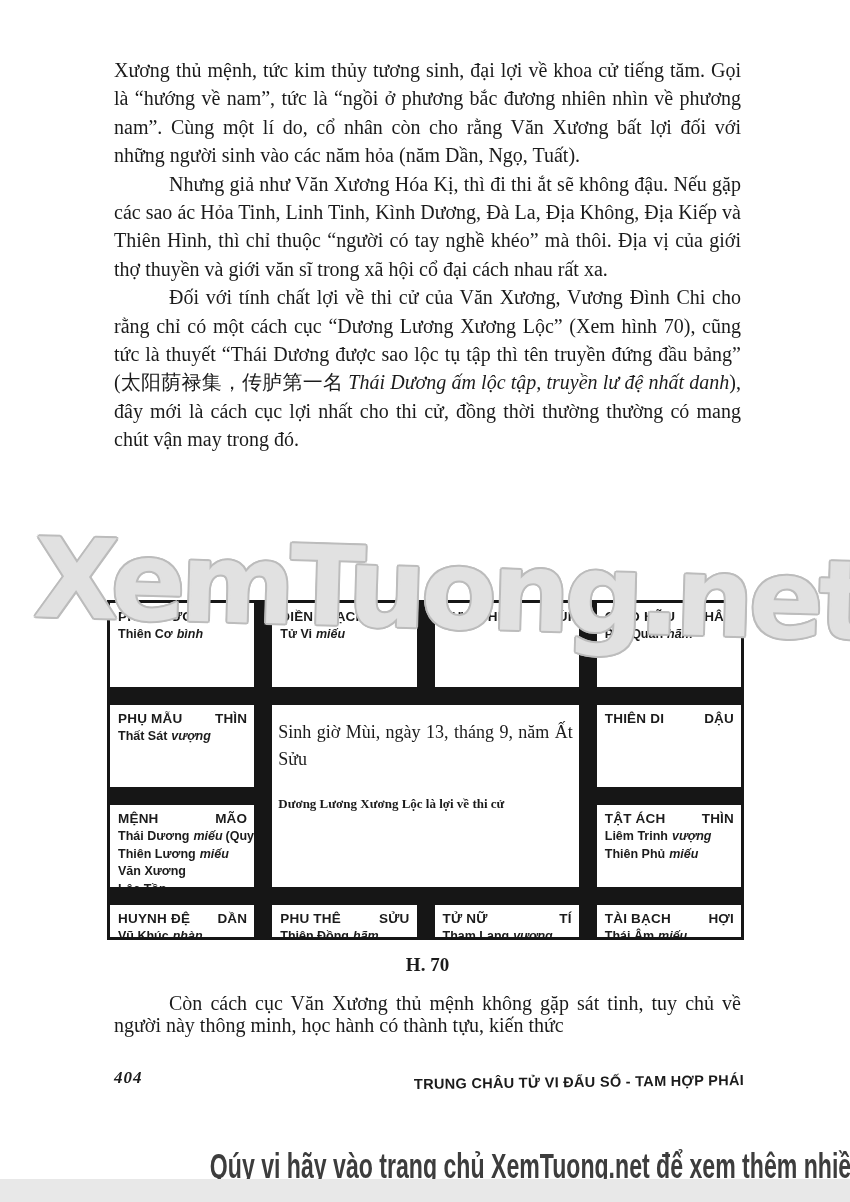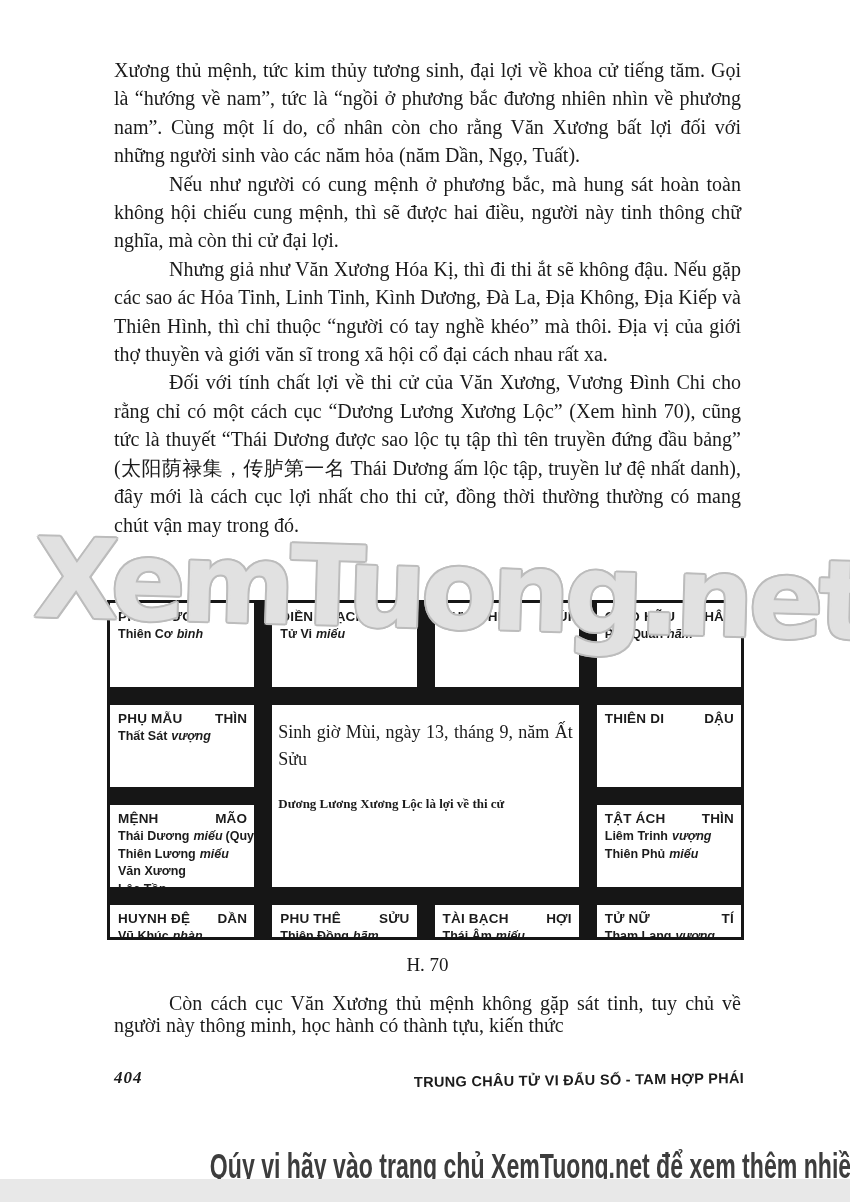--- a/index.html
+++ b/index.html
@@ -8,21 +8,21 @@
     background:#ffffff; overflow:hidden;
     font-family:"Liberation Serif", serif; color:#1b1b1b;
   }
   
   .textblock {
     position:absolute; left:114px; top:56px; width:627px;
     font-size:20px; line-height:28.4px; text-align:justify;
   }
   .para { margin:0; text-indent:55px; }
   .para.first { text-indent:0; }
-  .vn-italic { }
+  .vn-italic { font-style:italic; }
 
   
   .watermark {
     position:absolute; left:34px; top:526px; z-index:6;
     font-family:"DejaVu Sans", sans-serif; font-weight:bold;
     font-size:110px; letter-spacing:-5px; white-space:nowrap;
     color:rgba(255,255,255,0.55);
     text-shadow: 2px 0 0 #bcbcbc, -2px 0 0 #bcbcbc, 0 2px 0 #bcbcbc, 0 -2px 0 #bcbcbc,
                  1.5px 1.5px 0 #bcbcbc, -1.5px -1.5px 0 #bcbcbc,
                  1.5px -1.5px 0 #bcbcbc, -1.5px 1.5px 0 #bcbcbc;
@@ -44,44 +44,43 @@
   .grade { font-style:italic; margin-left:4px; }
   .note { margin-left:3px; }
   .center-cell {
     grid-column:2 / span 2; grid-row:2 / span 2; background:#fff;
     padding:14px 6px; font-family:"Liberation Serif", serif;
   }
   .center-line1 { font-size:18px; line-height:27px; text-align:justify; }
   .center-line2 { margin-top:23px; font-size:13px; font-weight:bold; white-space:nowrap; }
 
   
-  .caption { position:absolute; left:114px; width:627px; top:954px; text-align:center; font-weight:normal; font-size:19px; }
+  .caption { position:absolute; left:114px; width:627px; top:954px; text-align:center; font-weight:bold; font-size:19px; }
   .p5 { position:absolute; left:114px; top:992px; width:627px; font-size:20px; line-height:22px; text-align:justify; text-indent:55px; margin:0; }
 
   
-  .footer { position:absolute; left:114px; width:630px; top:1068px; display:flex; justify-content:space-between; align-items:center; }
+  .footer { position:absolute; left:114px; width:630px; top:1068px; display:flex; justify-content:space-between; align-items:flex-end; }
   .pagenum { font-weight:bold; font-style:italic; font-size:17px; letter-spacing:1px; }
   .booktitle { font-family:"Liberation Sans", sans-serif; font-weight:bold; font-size:14.5px; letter-spacing:0.3px; transform:rotate(-0.7deg); transform-origin:right center; }
 
   
   .banner { position:absolute; left:0; right:0; top:1146px; text-align:center; }
   .banner-text {
     display:inline-block; font-family:"Liberation Sans", sans-serif;
     font-weight:bold; font-size:35px; color:#3d3d3d; white-space:nowrap;
     transform:scaleX(0.66); transform-origin:center;
   }
 </style>
 </head>
 <body>
 
 <div class="page">
 
   <div class="textblock">
     <p class="para first">Xương thủ mệnh, tức kim thủy tương sinh, đại lợi về khoa cử tiếng tăm. Gọi là “hướng về nam”, tức là “ngồi ở phương bắc đương nhiên nhìn về phương nam”. Cùng một lí do, cổ nhân còn cho rằng Văn Xương bất lợi đối với những người sinh vào các năm hỏa (năm Dần, Ngọ, Tuất).</p>
-    <p class="para">Nếu như người có cung mệnh ở phương bắc, mà hung sát hoàn toàn không hội chiếu cung mệnh, thì sẽ được hai điều, người này tinh thông chữ nghĩa, mà còn thi cử đại lợi.</p>
     <p class="para">Nhưng giả như Văn Xương Hóa Kị, thì đi thi ắt sẽ không đậu. Nếu gặp các sao ác Hỏa Tinh, Linh Tinh, Kình Dương, Đà La, Địa Không, Địa Kiếp và Thiên Hình, thì chỉ thuộc “người có tay nghề khéo” mà thôi. Địa vị của giới thợ thuyền và giới văn sĩ trong xã hội cổ đại cách nhau rất xa.</p>
     <p class="para"><span>Đối với tính chất lợi về thi cử của Văn Xương, Vương Đình Chi cho rằng chỉ có một cách cục “Dương Lương Xương Lộc” (Xem hình 70), cũng tức là thuyết “Thái Dương được sao lộc tụ tập thì tên truyền đứng đầu bảng” (太阳荫禄集，传胪第一名 </span><span class="vn-italic">Thái Dương ấm lộc tập, truyền lư đệ nhất danh</span><span>), đây mới là cách cục lợi nhất cho thi cử, đồng thời thường thường có mang chút vận may trong đó.</span></p>
   </div>
 
   <div class="watermark">XemTuong.net</div>
 
   <div class="chart">
 
     <div class="cell">
       <div class="cell-head">
@@ -183,35 +182,35 @@
           <span>SỬU</span>
         </div>
       <div class="stars">
         <div class="star"><span>Thiên Đồng</span><span class="grade">hãm</span></div>
         <div class="star"><span>Cự Môn</span><span class="grade">hãm</span></div>
       </div>
     </div>
 
     <div class="cell">
       <div class="cell-head">
+          <span>TỬ NỮ</span>
+          <span>TÍ</span>
+        </div>
+      <div class="stars">
+        <div class="star"><span>Tham Lang</span><span class="grade">vượng</span></div>
+      </div>
+    </div>
+
+    <div class="cell">
+      <div class="cell-head">
           <span>TÀI BẠCH</span>
           <span>HỢI</span>
         </div>
       <div class="stars">
         <div class="star"><span>Thái Âm</span><span class="grade">miếu</span></div>
-      </div>
-    </div>
-
-    <div class="cell">
-      <div class="cell-head">
-          <span>TỬ NỮ</span>
-          <span>TÍ</span>
-        </div>
-      <div class="stars">
-        <div class="star"><span>Tham Lang</span><span class="grade">vượng</span></div>
       </div>
     </div>
 
   </div>
 
   <div class="caption">H. 70</div>
 
   <p class="p5">Còn cách cục Văn Xương thủ mệnh không gặp sát tinh, tuy chủ về người này thông minh, học hành có thành tựu, kiến thức</p>
 
   <div class="footer">

